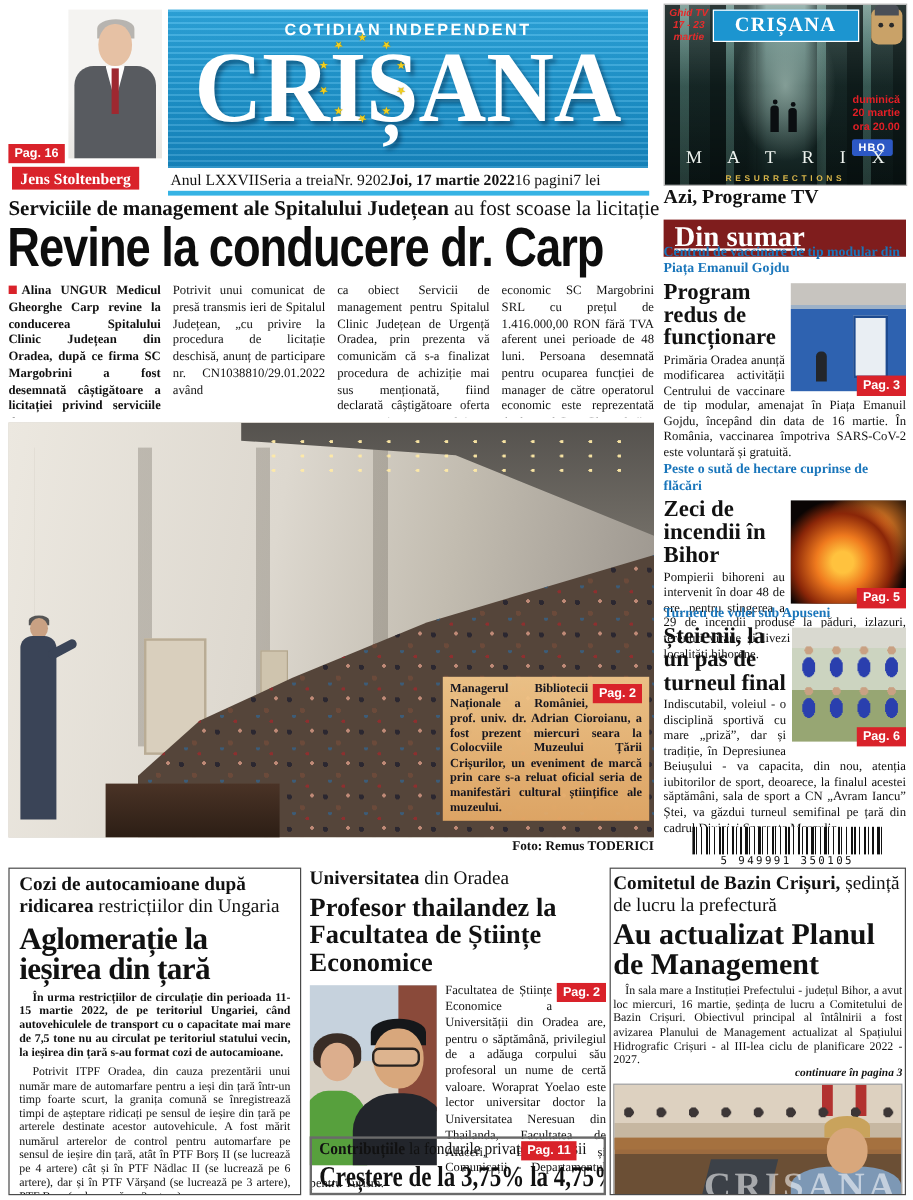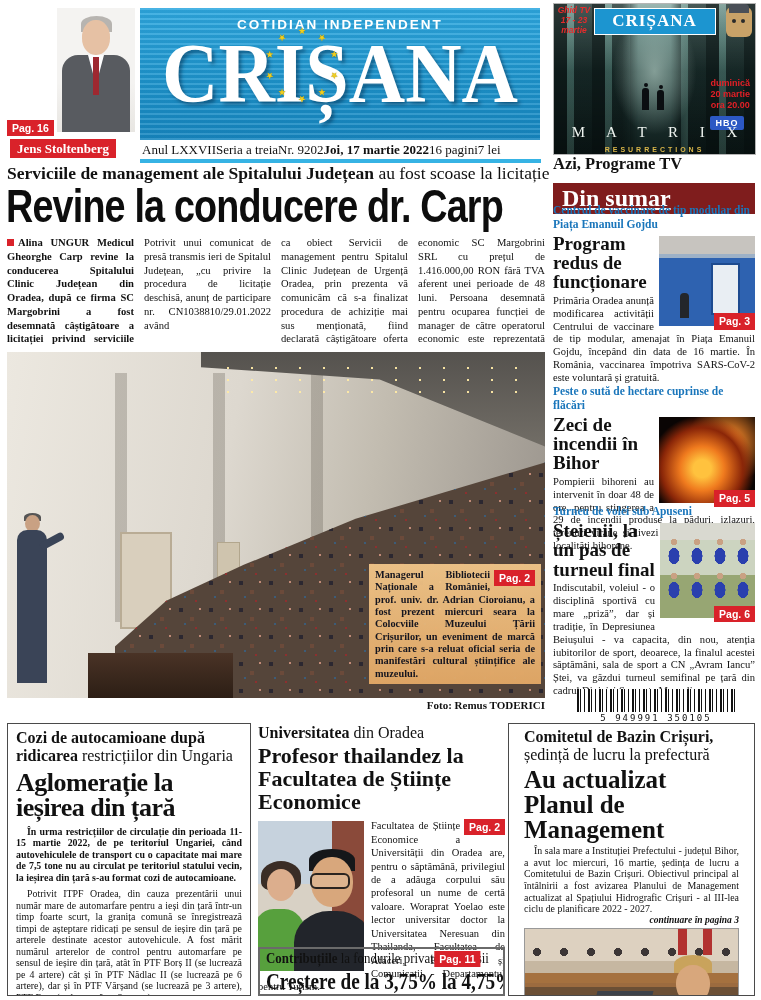--- a/index.html
+++ b/index.html
@@ -161,21 +161,21 @@
   .s4 .green{position:absolute;left:-6px;bottom:-4px;width:54px;height:66px;border-radius:40% 40% 0 0;background:#57a03d;}
   .s4 .m-hair{position:absolute;right:9px;top:28px;width:46px;height:22px;border-radius:50% 50% 0 0;background:#15171a;}
   .s4 .m-head{position:absolute;right:11px;top:36px;width:42px;height:50px;border-radius:48%;background:#d8a77c;}
   .s4 .m-glass{position:absolute;right:14px;top:52px;width:36px;height:12px;border:2px solid #2a2420;border-radius:6px;background:rgba(255,255,255,.15);}
   .s4 .m-coat{position:absolute;right:-8px;bottom:-10px;width:78px;height:70px;border-radius:45% 45% 0 0;background:#22252b;}
   .pensions{left:258px;top:947px;width:247px;height:49px;border:2px solid #6a6a6a;box-sizing:border-box;padding:1px 6px;overflow:hidden;}
   .pens-kick{font-size:14px;line-height:1.3;white-space:nowrap;transform:scaleX(.92);transform-origin:left;}
   .pens-kick .badge{float:right;transform:scaleX(1.09);margin-top:1px;}
   .pens-head{font:bold 24px/1.0 "Liberation Serif",serif;white-space:nowrap;transform:scaleX(.80);transform-origin:left;margin-top:1px;}
   .box-right{left:508px;top:723px;width:247px;height:273px;border:1px solid #4a4a4a;box-sizing:border-box;
-             padding:4px 15px;overflow:hidden;}
+             padding:4px 2px;overflow:hidden;}
   .br-head{font:bold 25px/1.0 "Liberation Serif",serif;margin:3px 0 3px;}
   .br-body{font-size:9.9px;line-height:1.18;text-align:justify;text-indent:10px;}
   .s5{position:relative;width:100%;height:102px;margin-top:3px;border:1px solid #999;box-sizing:border-box;overflow:hidden;
       background:linear-gradient(180deg,#ddd1c0 0 32%,#c6b7a1 32% 44%,#9c6b3f 44% 58%,#6b4f35 58% 100%);}
   .s5 .flag{position:absolute;top:0;width:9px;height:26px;background:#b23230;}
   .s5 .fl1{right:24%;} .s5 .fl2{right:12%;}
   .s5 .row{position:absolute;left:0;top:14px;width:100%;height:22px;
      background:radial-gradient(circle 6px at 12px 9px,#3c3636 68%,transparent 70%);background-size:27px 22px;}
   .s5 .desk{position:absolute;left:0;top:44px;width:100%;height:10px;background:#a5713f;}
   .s5 .laptop{position:absolute;left:32%;bottom:2px;width:56px;height:36px;background:#3c4148;transform:skewX(-14deg);}

